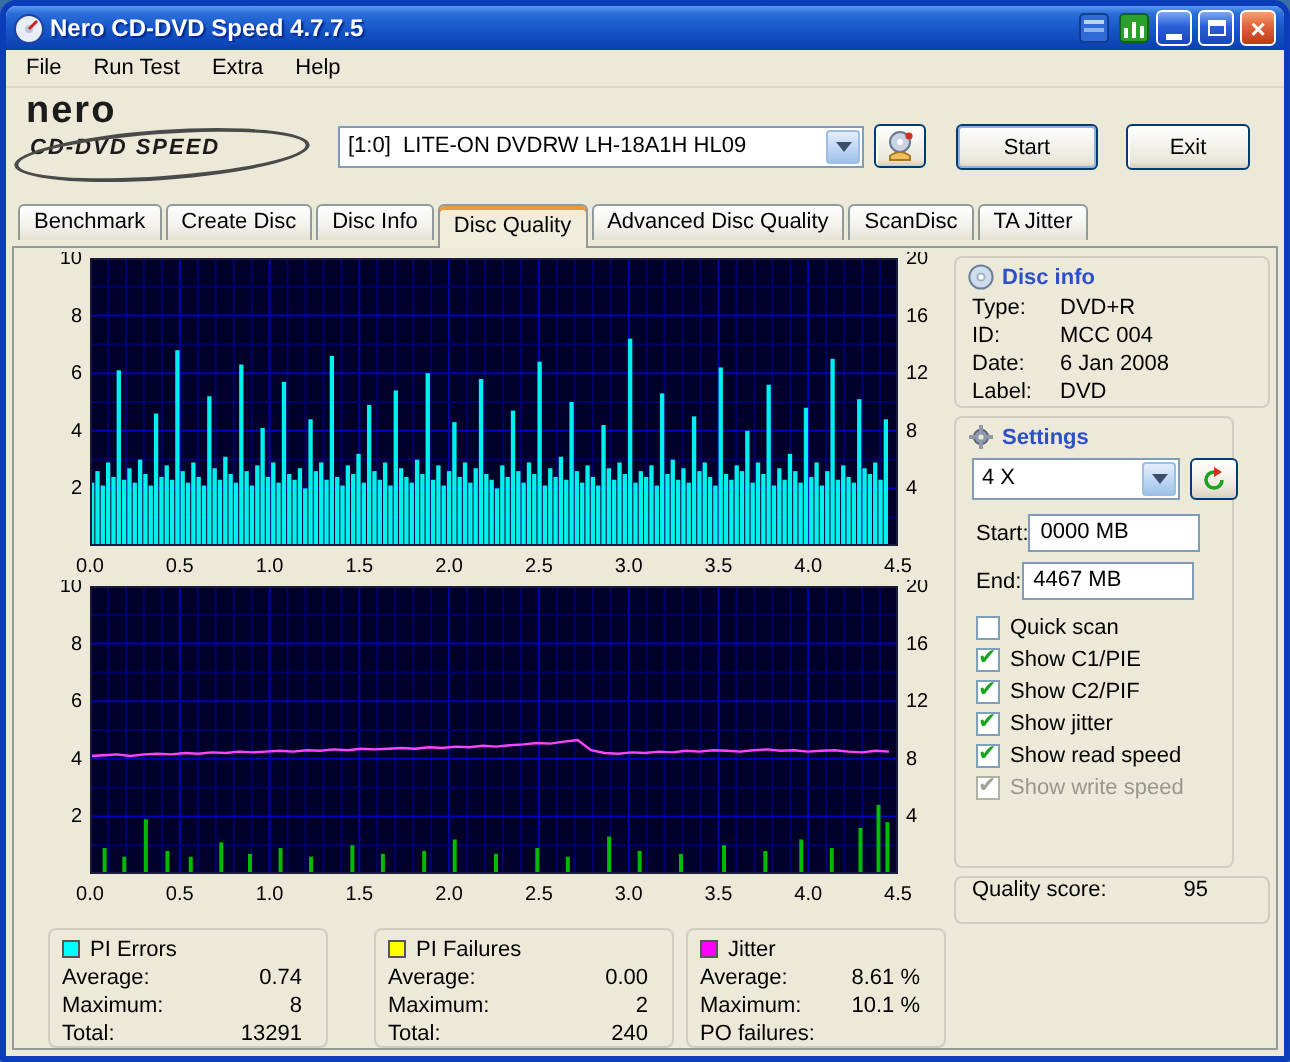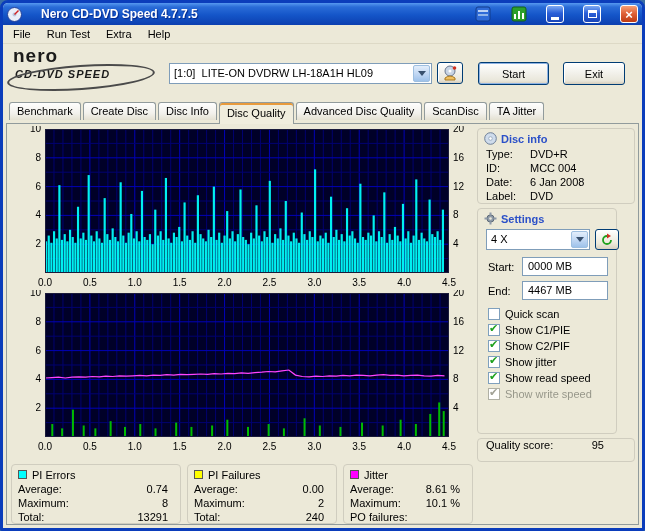--- a/index.html
+++ b/index.html
@@ -1,19 +1,19 @@
 <!DOCTYPE html>
 <html><head>
 <meta charset="utf-8">
 <style>
   *{box-sizing:border-box;margin:0;padding:0}
   html,body{width:645px;height:531px;overflow:hidden;background:#3a6ea5;font-family:"Liberation Sans",sans-serif}
   .window{position:relative;width:645px;height:531px;background:#ece9d8;border:3px solid #0b3dbb;border-radius:8px 8px 2px 2px}
   
-  .titlebar{position:absolute;left:0;top:0;right:0;height:22px;display:flex;align-items:center;padding:0 4px;gap:19px;
+  .titlebar{position:absolute;left:0;top:0;right:0;height:22px;display:flex;align-items:center;padding:0 4px;gap:3px;
     background:linear-gradient(180deg,#5699f0 0%,#2a6cd8 18%,#1455c8 55%,#0c3fb0 100%);border-radius:5px 5px 0 0}
   .titlebar .title{flex:1;color:#fff;font-size:12px;font-weight:bold;text-shadow:1px 1px 1px #00268c;white-space:nowrap;overflow:hidden}
   .app-ic{width:15px;height:15px;flex:none}
   .tb-ic{width:17px;height:17px;flex:none;border-radius:3px;display:flex;align-items:center;justify-content:center}
   .tb-btn{width:18px;height:18px;flex:none;border-radius:3px;border:1px solid #fff;display:flex;align-items:center;justify-content:center;
     background:linear-gradient(180deg,#7da9f2,#2a5fd8 45%,#1a46b8);color:#fff;font-size:12px;font-weight:bold;cursor:default}
   .tb-btn .mingl{display:block;width:8px;height:3px;background:#fff;margin-top:8px}
   .tb-btn .maxgl{display:block;width:9px;height:8px;border:1px solid #fff;border-top:3px solid #fff}
   .tb-btn.close{background:linear-gradient(180deg,#f5a075,#e0633a 45%,#bd3a12);font-size:13px;line-height:15px}
   
@@ -52,39 +52,39 @@
   .disc-info{left:470px;top:4px;width:158px;height:76px}
   .di-rows{position:absolute;top:18px;left:8px;right:6px}
   .kv{display:flex;height:14px;align-items:center}
   .kv .lbl{width:44px;flex:none}
   .kv .val{flex:1;white-space:nowrap}
   .settings{left:470px;top:84px;width:140px;height:226px}
   .speed-row{position:absolute;top:20px;left:8px;display:flex;gap:5px}
   .speed-combo{position:relative;width:104px;height:21px;background:#fff;border:1px solid #7f9db9;font-size:11px}
   .ref-btn{position:relative;width:24px;height:21px;border:1px solid #003c74;border-radius:3px;
     background:linear-gradient(180deg,#fff,#ece9da 70%,#d8d0c0);display:flex;align-items:center;justify-content:center}
-  .s-row{position:absolute;left:10px;right:8px;display:flex;justify-content:space-between;align-items:center;height:19px}
+  .s-row{position:absolute;left:10px;right:8px;display:flex;align-items:center;height:19px}
   .s-start{top:48px}.s-end{top:72px}
   .field{width:86px;height:19px;background:#fff;border:1px solid #7f9db9;font-size:11px;padding:2px 5px;white-space:nowrap}
   .cbs{position:absolute;top:97px;left:10px;right:4px}
   .cb-row{height:16px;display:flex;align-items:center;gap:5px;font-size:11px}
   .cb{width:12px;height:12px;background:#fff;border:1px solid #7fa0bd;flex:none;position:relative}
   .cb .mark{position:absolute;left:0px;top:-3px;font-family:"DejaVu Sans",sans-serif;font-size:11px;font-weight:bold;color:#1ea11e}
   .cb-row.disabled{color:#97978a}
   .cb-row.disabled .cb{border-color:#b0b0a4}
   .cb-row.disabled .mark{color:#a2a296}
   .advanced-btn{right:10px;top:200px;width:92px;height:21px}
   .quality{left:470px;top:314px;width:158px;height:24px;display:flex;align-items:flex-start;padding:0 8px}
   .q-val{margin-left:auto;padding-right:22px}
   .progressbox{left:470px;top:342px;width:158px;height:58px;padding:5px 8px}
   .p-row{display:flex;height:15px;align-items:center}
   .p-row .val{margin-left:auto;padding-right:18px}
   
   .stat{top:340px;height:60px;padding:2px 6px}
-  .stat-pie{left:4px;width:170px}
+  .stat-pie{left:17px;width:140px}
   .stat-pif{left:180px;width:150px}
   .stat-jit{left:336px;width:130px}
   .stat-title{display:flex;align-items:center;gap:5px;height:15px}
   .legend{width:9px;height:9px;border:1px solid #555;flex:none}
   .st-row{display:flex;height:14px;align-items:center}
   .st-row .val{margin-left:auto;padding-right:6px}
 </style>
 </head>
 <body>
 

